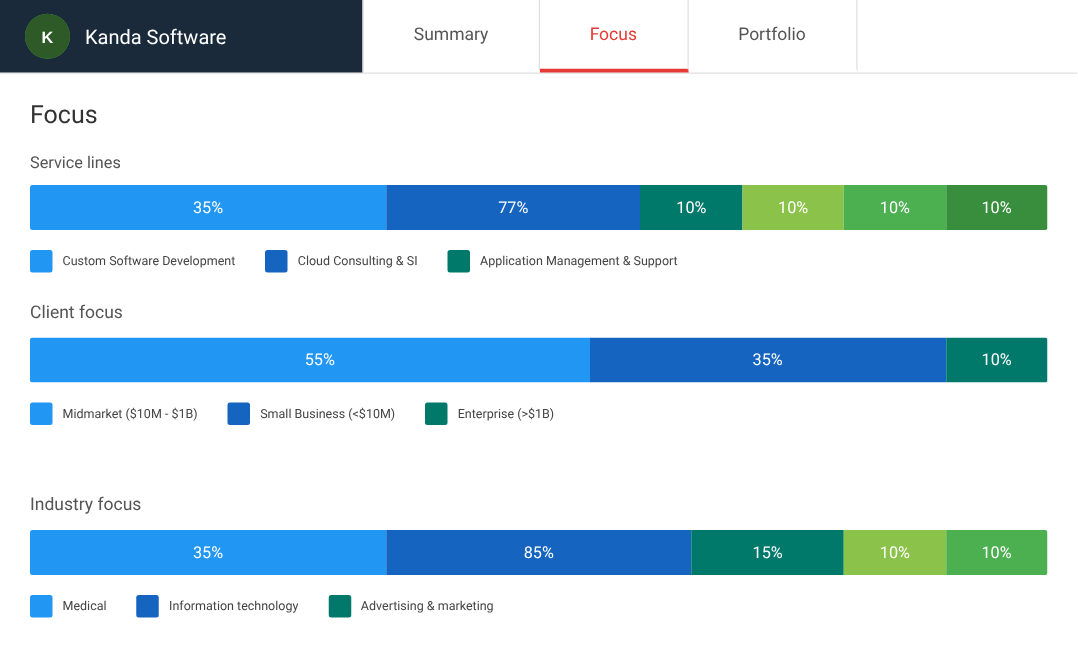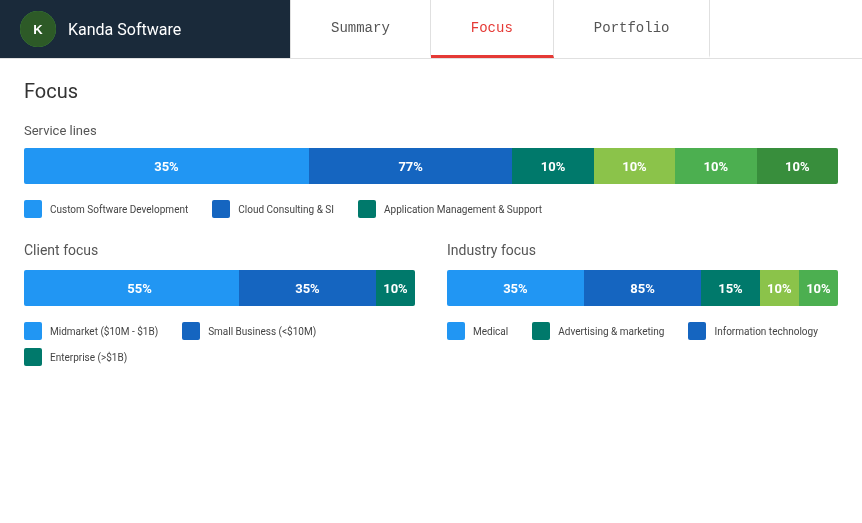--- a/index.html
+++ b/index.html
@@ -32,21 +32,20 @@
     .brand-title {
       color: #ffffff;
       font-size: 16px;
       font-weight: 400;
     }
     .header-nav {
       display: flex;
       flex: 1;
       align-items: center;
       border-left: 1px solid #e0e0e0;
-      font-family: Liberation Mono, monospace;
     }
     .nav-tab {
       display: flex;
       align-items: center;
       justify-content: center;
       height: 100%;
       padding: 0 40px;
       font-size: 14px;
       color: #555;
       cursor: pointer;
@@ -83,21 +82,21 @@
       overflow: hidden;
       margin-bottom: 16px;
       width: 100%;
     }
     .bar-segment {
       display: flex;
       align-items: center;
       justify-content: center;
       color: #fff;
       font-size: 13px;
-      font-weight: 700;
+      font-weight: 400;
     }
 
     
     .legend {
       display: flex;
       flex-wrap: wrap;
       gap: 8px 24px;
       margin-bottom: 24px;
     }
     .legend-item {
@@ -112,20 +111,21 @@
       height: 18px;
       border-radius: 2px;
       flex-shrink: 0;
     }
 
     
     .two-col {
       display: flex;
       gap: 32px;
       margin-top: 24px;
+      flex-direction: column;
     }
     .col {
       flex: 1;
     }
     .col-title {
       font-size: 14px;
       color: #555;
       margin-bottom: 12px;
     }
   </style>
@@ -211,24 +211,24 @@
           <div class="bar-segment" style="width: 15%; background: rgb(0, 121, 107);">15%</div>
           <div class="bar-segment" style="width: 10%; background: rgb(139, 195, 74);">10%</div>
           <div class="bar-segment" style="width: 10%; background: rgb(76, 175, 80);">10%</div>
         </div>
       <div class="legend" id="if-legend">
           <div class="legend-item">
             <div class="legend-swatch" style="background: rgb(33, 150, 243);"></div>
             <span>Medical</span>
           </div>
           <div class="legend-item">
+            <div class="legend-swatch" style="background: rgb(21, 101, 192);"></div>
+            <span>Information technology</span>
+          </div>
+          <div class="legend-item">
             <div class="legend-swatch" style="background: rgb(0, 121, 107);"></div>
             <span>Advertising &amp; marketing</span>
           </div>
-          <div class="legend-item">
-            <div class="legend-swatch" style="background: rgb(21, 101, 192);"></div>
-            <span>Information technology</span>
-          </div>
         </div>
     </div>
   </div>
 
 </div>
 
 </body></html>

